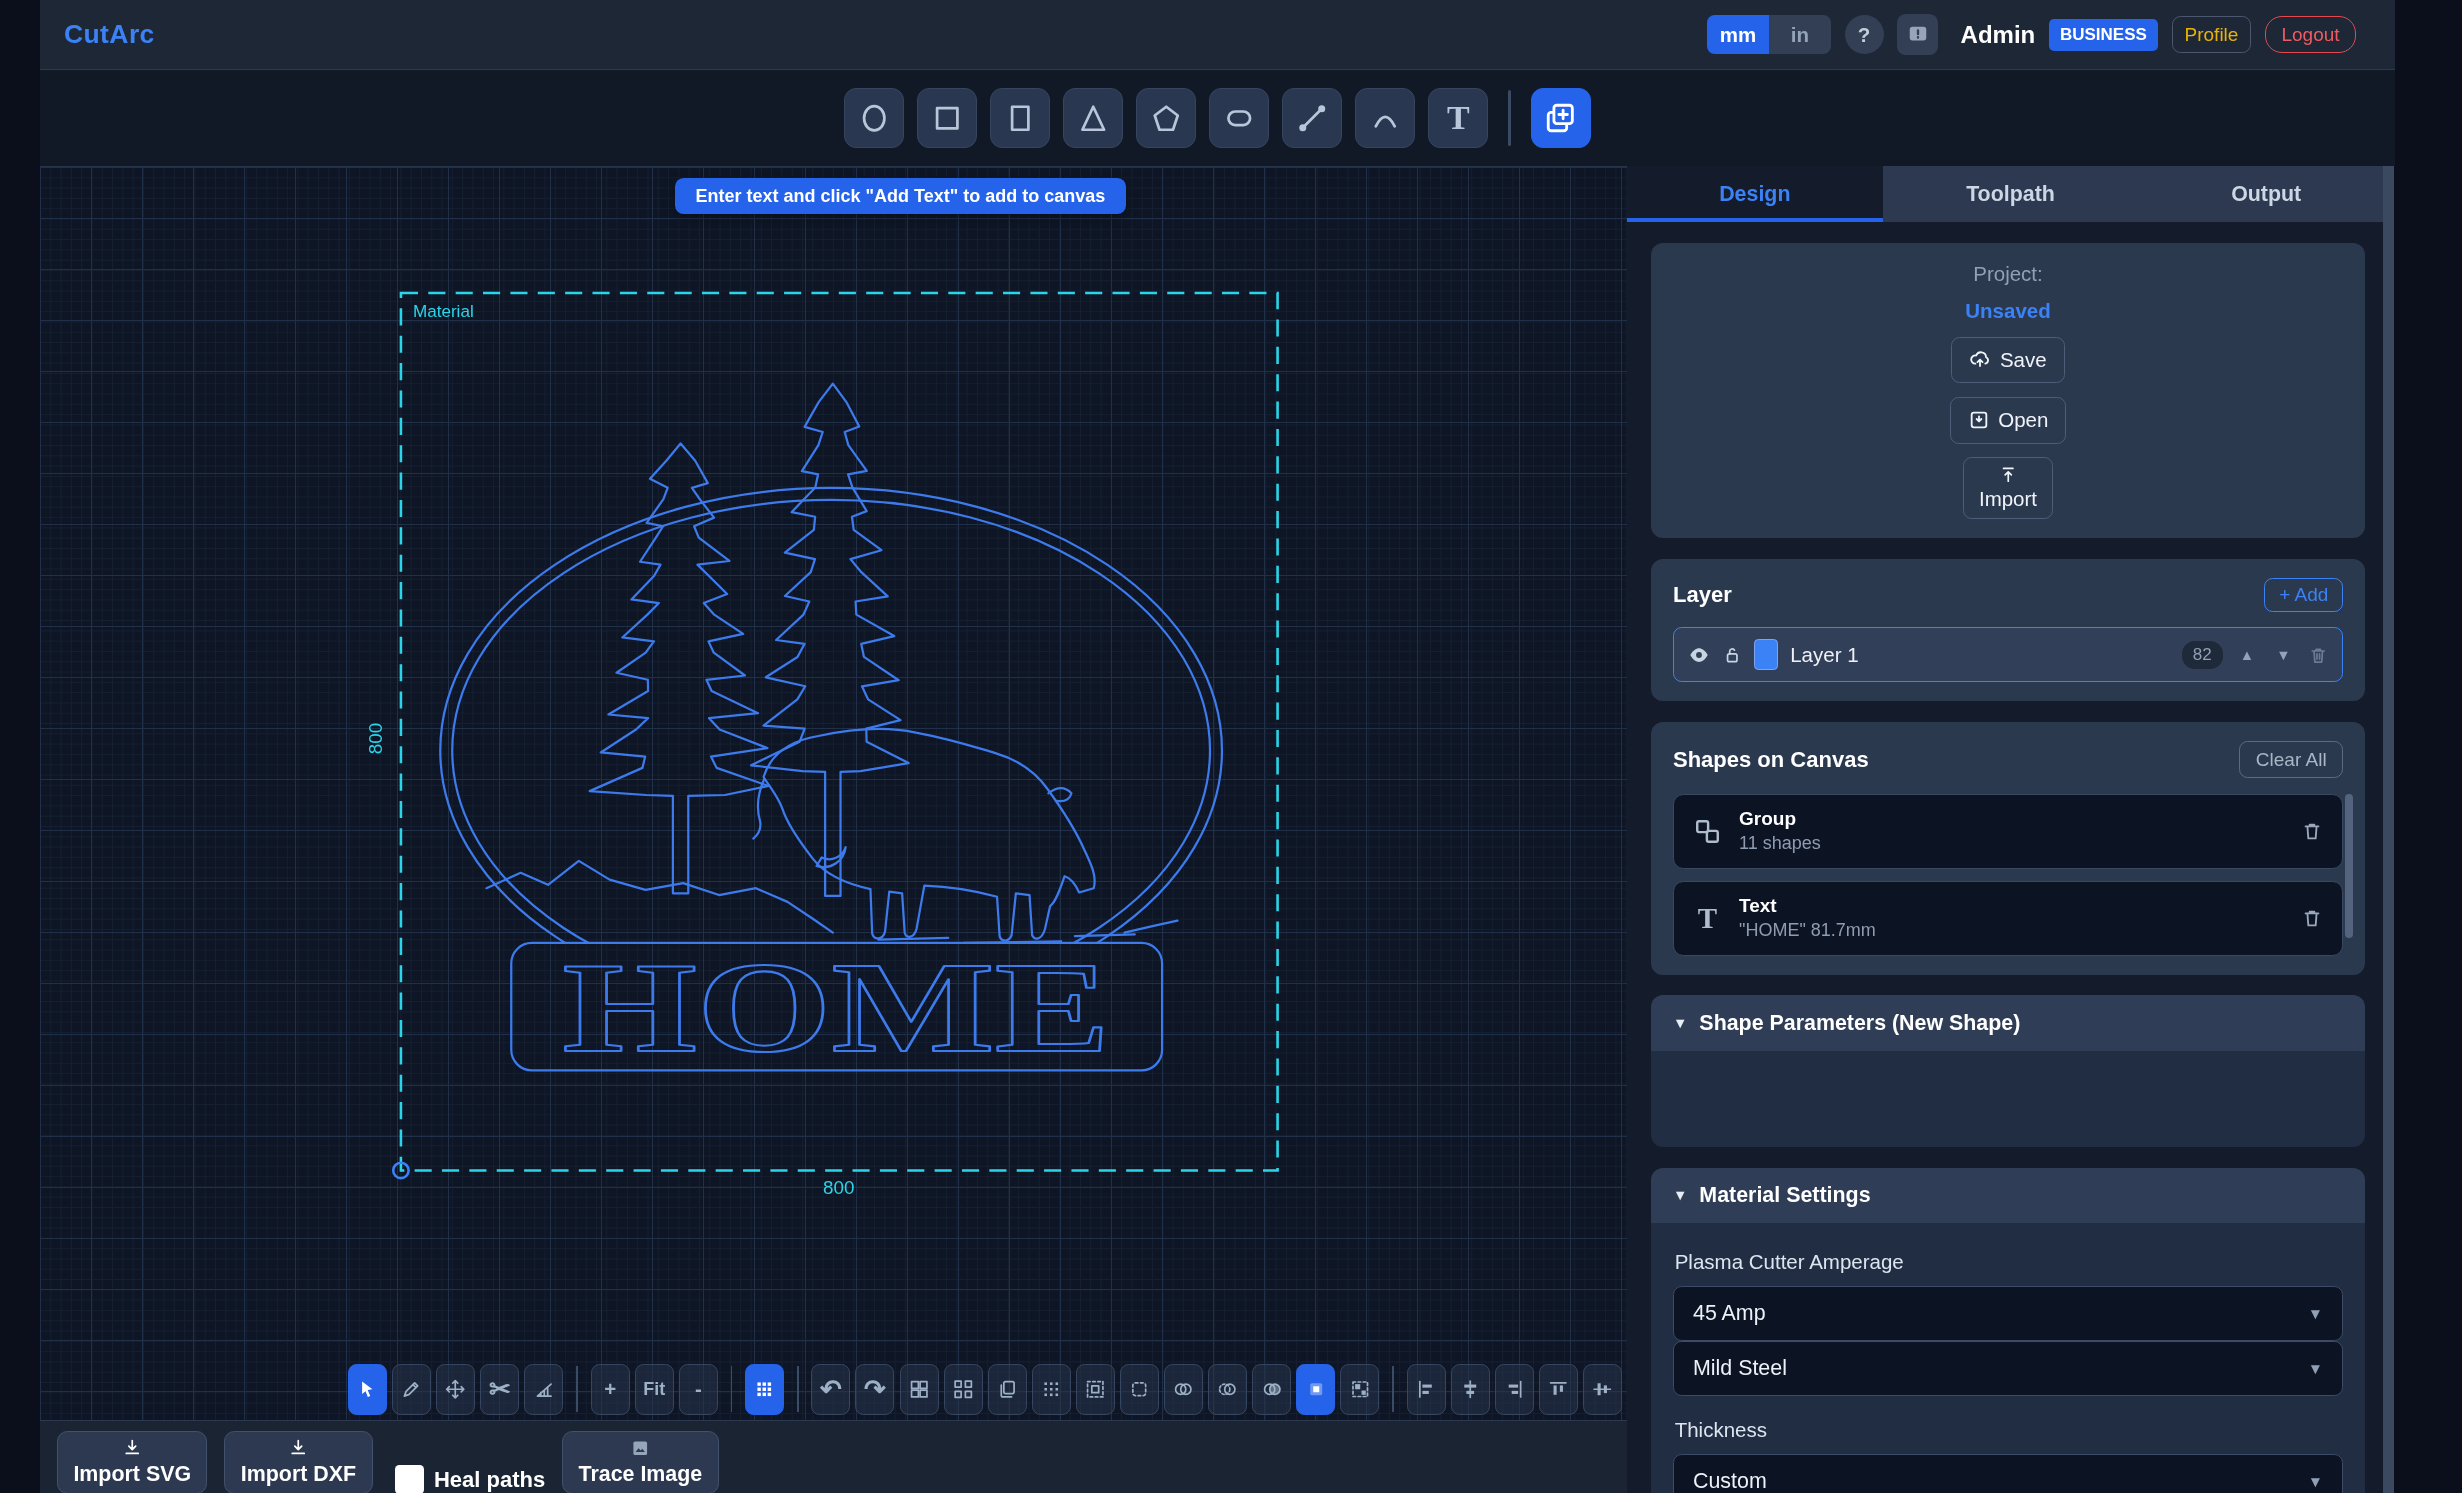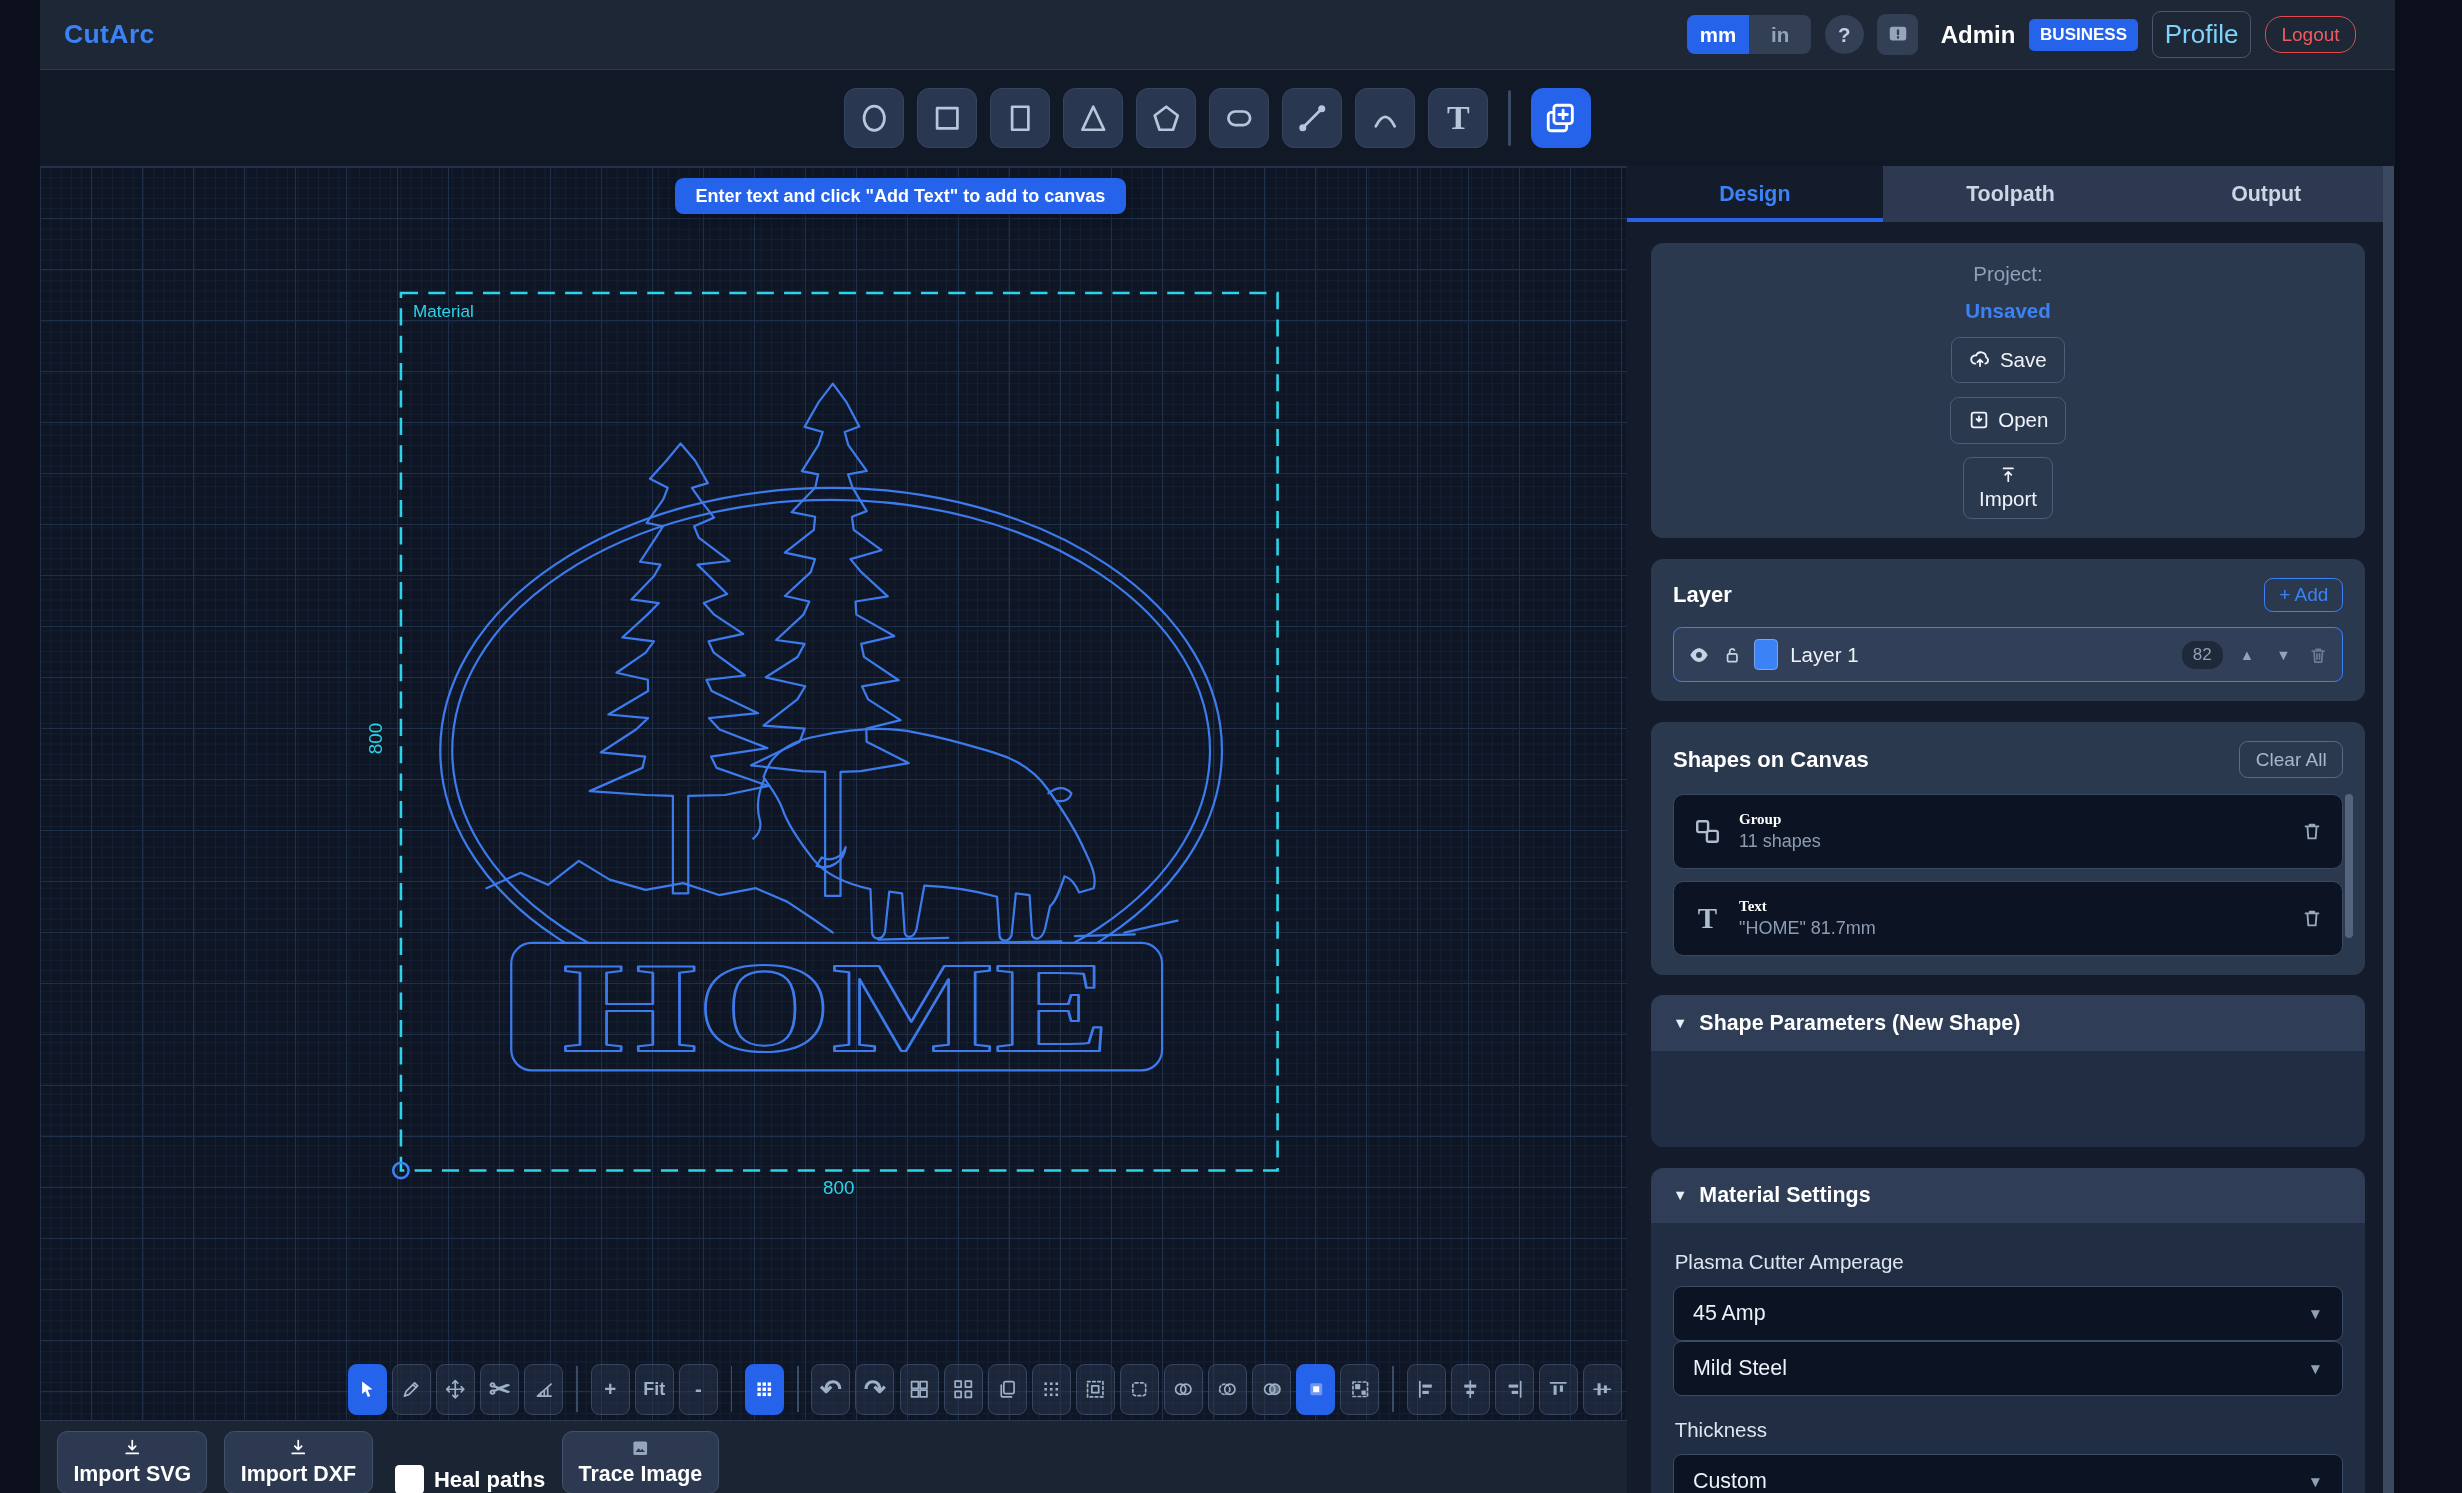--- a/index.html
+++ b/index.html
@@ -11,21 +11,21 @@
   .logo { color:#3b82f6; font-size:26.5px; font-weight:bold; letter-spacing:0.4px; }
   .hd-right { margin-left:auto; display:flex; align-items:center; gap:13.7px; }
   .seg { display:flex; border-radius:7.7px; overflow:hidden; }
   .seg > div { width:62px; height:39px; display:flex; align-items:center; justify-content:center; font-size:20.5px; font-weight:bold; }
   .seg .on { background:#2563eb; color:#fff; }
   .seg .off { background:#333f54; color:#94a3b8; }
   .round-btn { width:39px; height:39px; border-radius:50%; background:#333f54; color:#c3cedd; display:flex; align-items:center; justify-content:center; font-size:20.5px; font-weight:bold; }
   .sq-btn { width:41px; height:41px; border-radius:8.6px; background:#333f54; color:#c3cedd; display:flex; align-items:center; justify-content:center; }
   .admin { font-size:24px; font-weight:bold; color:#fff; margin-left:8.6px; }
   .badge { background:#2563eb; color:#fff; font-size:17px; font-weight:bold; padding:6px 11px; border-radius:5.1px; }
-  .profile-btn { border:1.7px solid #4a576e; color:#7dd3fc; font-size:26px; padding:6.8px 12px; border-radius:8.6px; background:transparent; }
+  .profile-btn { border:1.7px solid #4a576e; color:#eab308; font-size:19px; padding:6.8px 12px; border-radius:8.6px; background:transparent; }
   .logout-btn { border:1.7px solid #e5484d; color:#ef5b60; font-size:19px; padding:6.8px 15.4px; border-radius:17px; background:transparent; }
 
   
   .shapebar { height:96px; background:#111927; display:flex; align-items:center; justify-content:center; gap:13px; }
   .sbtn { width:60px; height:60px; border-radius:12px; background:#2a3750; border:0.9px solid #36445e; color:#b9c6d9; display:flex; align-items:center; justify-content:center; }
   .sbtn.primary { background:#2563eb; border-color:#2563eb; color:#fff; }
   .sb-sep { width:2.6px; height:56px; background:#3a4a63; margin:0 6.8px; border-radius:1.7px; }
   .tglyph { font-size:34px; font-weight:bold; font-family:"Liberation Serif",serif; }
 
   
@@ -74,21 +74,21 @@
   .card-title { font-size:22px; font-weight:bold; color:#fff; }
   .add-btn { margin-left:auto; border:1.7px solid #3b82f6; color:#3b82f6; font-size:19px; border-radius:8.6px; padding:5.1px 13.7px; background:transparent; }
   .clear-btn { margin-left:auto; border:1.7px solid #5b6b84; color:#aab6c6; font-size:19px; border-radius:8.6px; padding:6.8px 15.4px; background:transparent; }
   .layer-row { margin-top:15.4px; height:55px; background:#323f58; border:1.7px solid #3b82f6; border-radius:8.6px; display:flex; align-items:center; gap:12px; padding:0 13.7px; color:#c9d4e2; }
   .swatch { width:24px; height:31px; background:#3b82f6; border-radius:4.3px; border:1.7px solid #7ea4f0; }
   .layer-name { color:#eef2f8; font-size:20.5px; }
   .count-pill { background:#1e2939; color:#93a0b4; font-size:17px; padding:4.3px 11px; border-radius:13px; }
   .caret { color:#93a3ba; font-size:14.5px; padding:0 5.1px; }
   .shape-items { margin-top:15.4px; display:flex; flex-direction:column; gap:12px; position:relative; }
   .shape-item { background:#0c1424; border:1.7px solid #3a4962; border-radius:10.3px; min-height:75px; display:flex; align-items:center; gap:17px; padding:8.6px 19px; }
-  .si-title { font-size:15px; font-weight:bold; color:#fff;font-family:Liberation Serif, serif; }
+  .si-title { font-size:19px; font-weight:bold; color:#fff; }
   .si-sub { font-size:18px; color:#8e9cb1; margin-top:2.6px; }
   .si-trash { margin-left:auto; color:#9aa8bc; }
   .list-thumb { position:absolute; right:-10.3px; top:0px; width:8.6px; height:144px; border-radius:4.3px; background:#55647e; }
   .section { border-radius:12px; overflow:hidden; margin-bottom:20.5px; }
   .section-head { background:#2f3d56; padding:15.4px 22px; display:flex; align-items:center; gap:12px; }
   .section-title { font-size:21.4px; font-weight:bold; color:#fff; }
   .tri { color:#e8eef6; font-size:14.5px; }
   .section-body { background:#212d42; padding:5.1px 22px 26px 22px; }
   .section-body.empty { height:96px; padding:0; }
   .f-label { font-size:20.5px; color:#dde5f0; margin:22px 0 12px 1.7px; }

